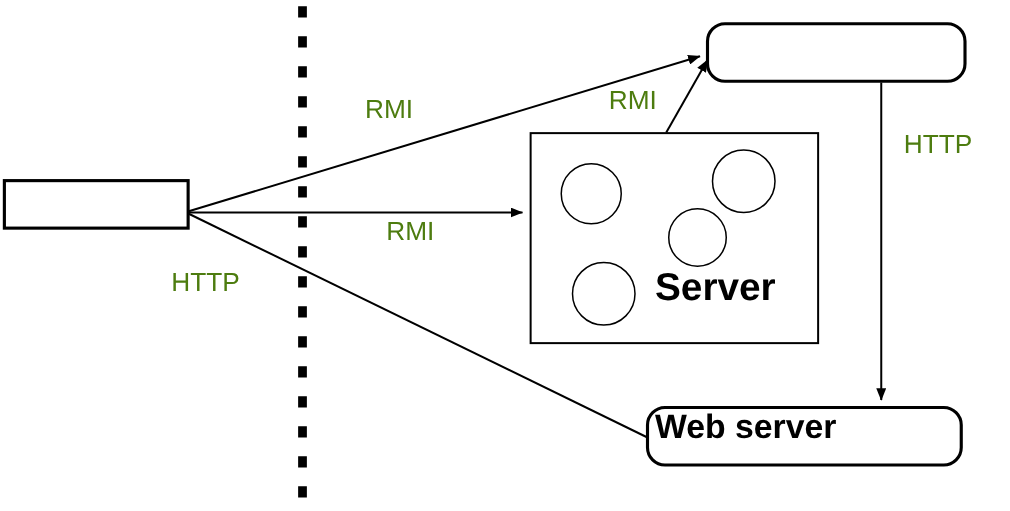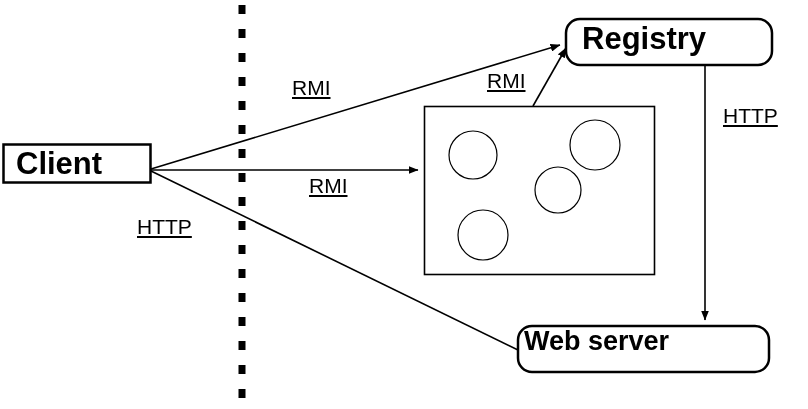--- a/index.html
+++ b/index.html
@@ -27,25 +27,24 @@
     font-family: "Liberation Sans", sans-serif;
     font-weight: bold;
     color: #000000;
     white-space: nowrap;
     line-height: 1;
   }
   .edge-label {
     position: absolute;
     font-family: "Liberation Sans", sans-serif;
     font-weight: normal;
-    color: #000000;
+    color: #4d7c0f;
     white-space: nowrap;
     line-height: 1;
     font-size: 21px;
-    text-decoration: underline;
   }
   #client-label   { left: 16px;  top: 148px; font-size: 31px; }
   #registry-label { left: 582px; top: 23px;  font-size: 31px; }
   #server-label   { left: 524px; top: 214px; font-size: 31px; }
   #webserver-label{ left: 524px; top: 328px; font-size: 27px; }
 
   #rmi-label-1    { left: 292px; top: 77px;  }
   #rmi-label-2    { left: 487px; top: 70px;  }
   #rmi-label-3    { left: 309px; top: 175px; }
   #http-label-1   { left: 137px; top: 216px; }
@@ -82,24 +81,23 @@
 
     <line x1="151" y1="170" x2="418" y2="170" stroke="#000000" stroke-width="1.6" marker-end="url(#arrowhead)"></line>
 
     <line x1="151" y1="171" x2="518" y2="350" stroke="#000000" stroke-width="1.6"></line>
 
     <line x1="533" y1="106" x2="566" y2="48" stroke="#000000" stroke-width="1.6" marker-end="url(#arrowhead)"></line>
 
     <line x1="705" y1="66" x2="705" y2="320" stroke="#000000" stroke-width="1.6" marker-end="url(#arrowhead)"></line>
   </svg>
 
-  <div class="node-label" id="client-label">Client</div>
 
-  <div class="node-label" id="registry-label">Registry</div>
 
+  <div class="node-label" id="server-label">Server</div>
 
   <div class="node-label" id="webserver-label">Web server</div>
 
   <div class="edge-label" id="rmi-label-1">RMI</div>
 
   <div class="edge-label" id="rmi-label-2">RMI</div>
 
   <div class="edge-label" id="rmi-label-3">RMI</div>
 
   <div class="edge-label" id="http-label-1">HTTP</div>

